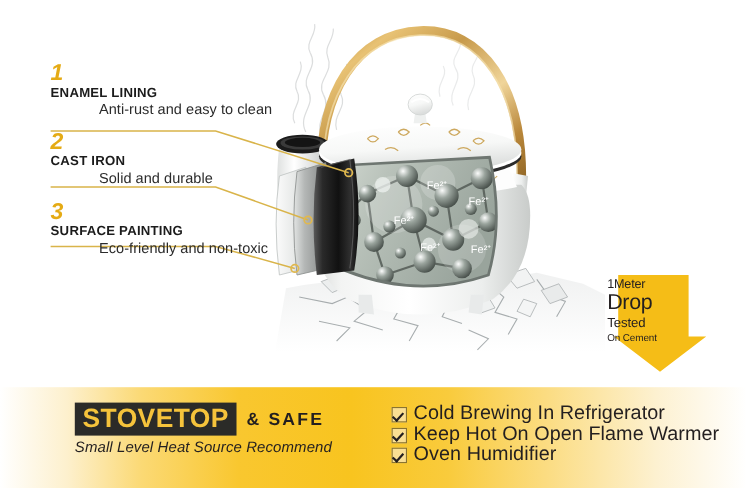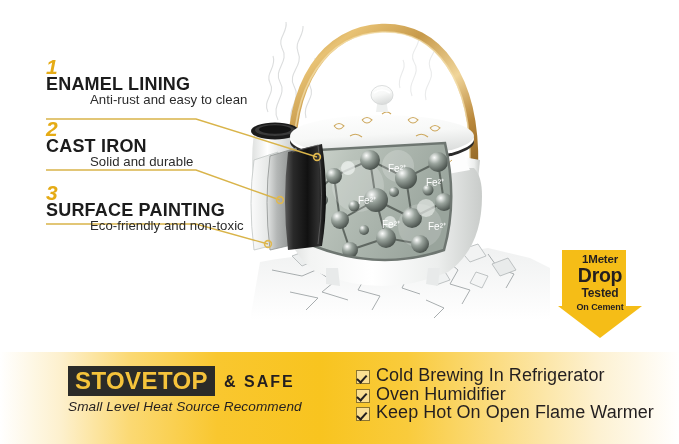--- a/index.html
+++ b/index.html
@@ -13,39 +13,39 @@
   #stage{position:absolute;left:0;top:0;width:679px;height:444px;overflow:hidden;background:#fff;}
 
   
   .callouts{position:absolute;left:46px;top:58px;width:250px;z-index:40;}
   .callout{position:relative;margin-bottom:8px;}
   .co-num{
     font-size:21px;font-weight:bold;font-style:italic;
     color:#e5ab15;line-height:17px;letter-spacing:.5px;
   }
   .co-title{
-    font-size:18px;font-weight:bold;color:#1c1c1c;
+    font-size:12px;font-weight:bold;color:#1c1c1c;
     letter-spacing:.2px;line-height:16px;margin-top:1px;
   }
   .co-sub{
     font-size:13.2px;color:#2b2b2b;letter-spacing:.05px;
     line-height:16px;margin-top:0px;margin-left:44px;
   }
 
   
   #leaders{position:absolute;left:0;top:0;width:679px;height:444px;z-index:35;pointer-events:none;}
 
   
   #kettle{position:absolute;left:230px;top:0px;width:330px;height:335px;z-index:20;}
 
   
   #dropbadge{position:absolute;left:552px;top:248px;width:96px;height:92px;z-index:45;}
   .badge-text{
-    position:absolute;left:0;top:0;width:96px;text-align:center;
-    color:#231f20;font-weight:bold;
+    position:absolute;left:0;top:0;width:96px;text-align:left;
+    color:#231f20;font-weight:normal;
   }
   .bt1{top:5px;font-size:11.5px;letter-spacing:-.2px;}
   .bt2{top:16px;font-size:19.5px;letter-spacing:-.3px;}
   .bt3{top:38px;font-size:12px;letter-spacing:-.1px;}
   .bt4{top:54px;font-size:9px;letter-spacing:-.1px;}
 
   
   #banner{
     position:absolute;left:0;top:352px;width:679px;height:92px;z-index:50;
     background:linear-gradient(to right,
@@ -353,23 +353,23 @@
       <div class="st-sub">Small Level Heat Source Recommend</div>
     </div>
 
     <div id="checklist">
       <div class="chk-row">
         <span class="chk-box"></span>
         <span class="chk-label">Cold Brewing In Refrigerator</span>
       </div>
       <div class="chk-row">
         <span class="chk-box"></span>
-        <span class="chk-label">Oven Humidifier</span>
+        <span class="chk-label">Keep Hot On Open Flame Warmer</span>
       </div>
       <div class="chk-row">
         <span class="chk-box"></span>
-        <span class="chk-label">Keep Hot On Open Flame Warmer</span>
+        <span class="chk-label">Oven Humidifier</span>
       </div>
     </div>
 
   </div>
 
 </div>
 
 </body></html>

